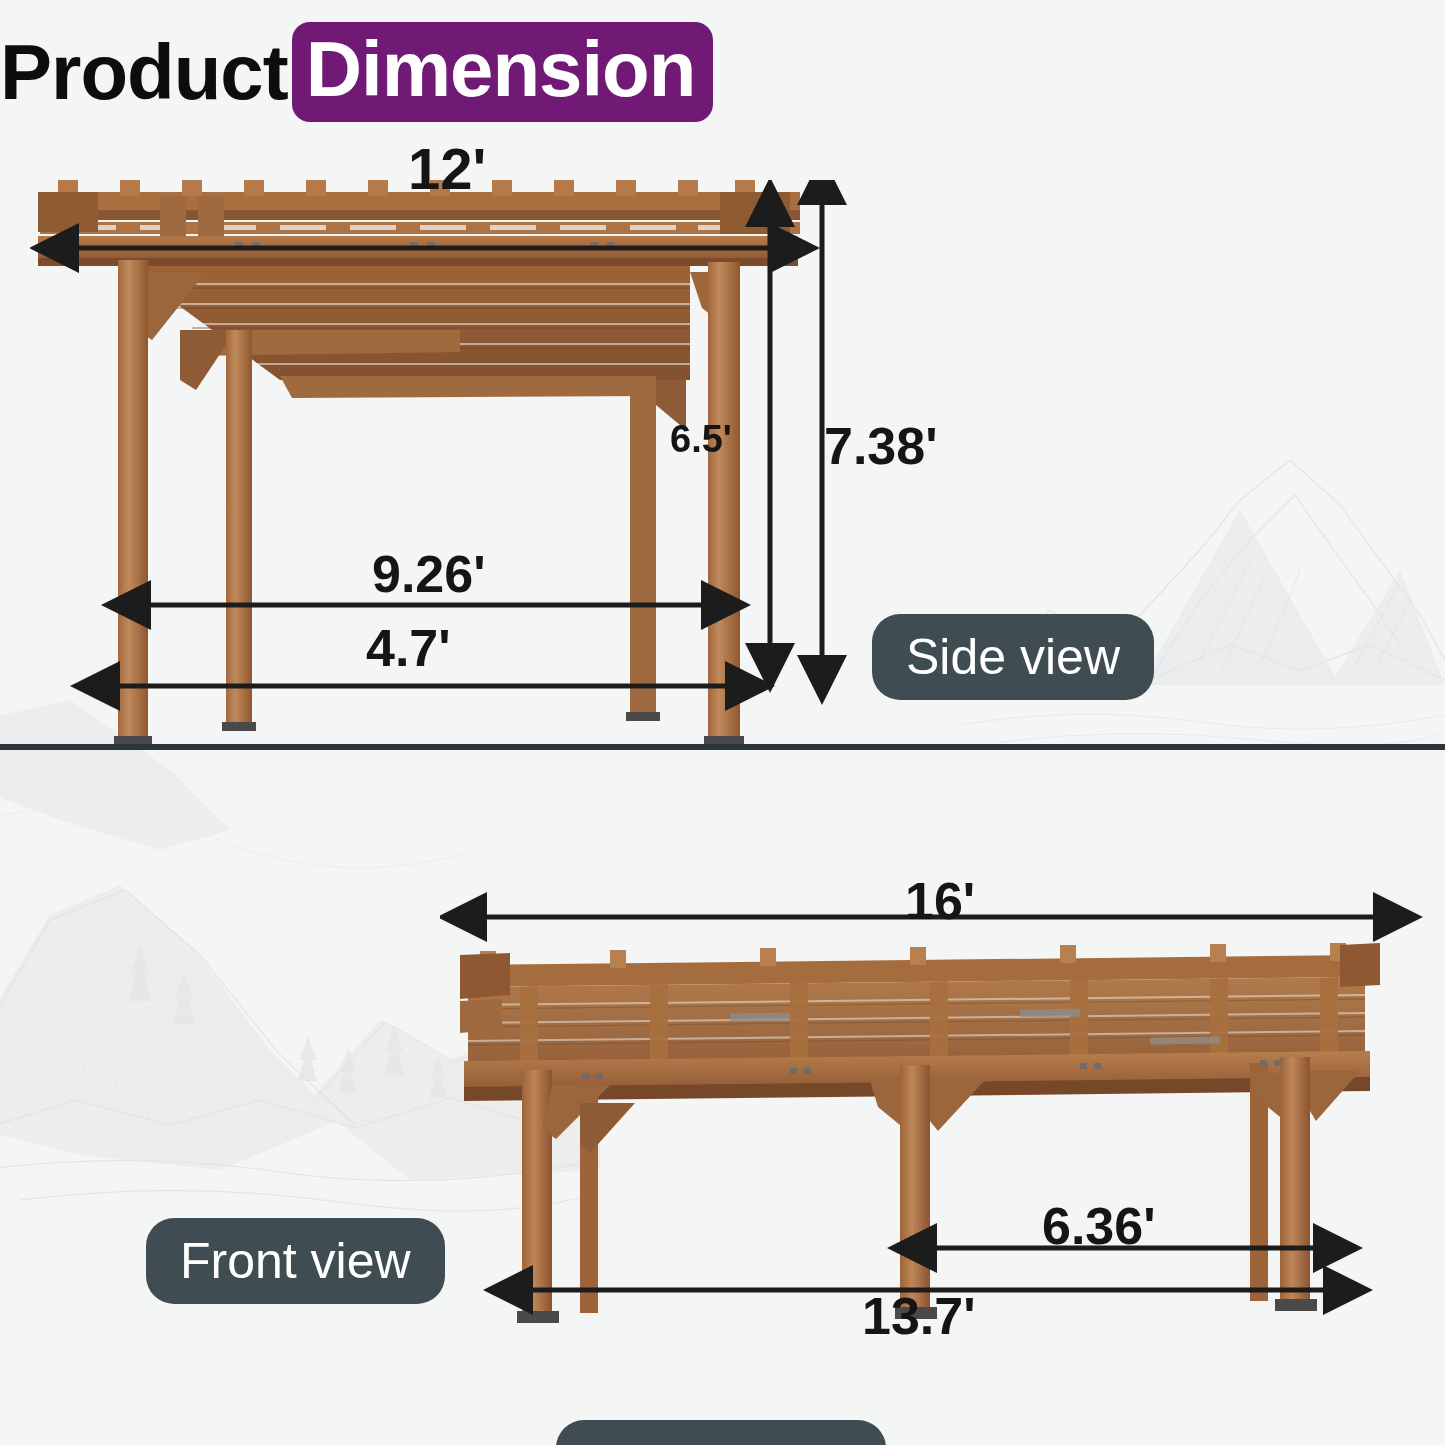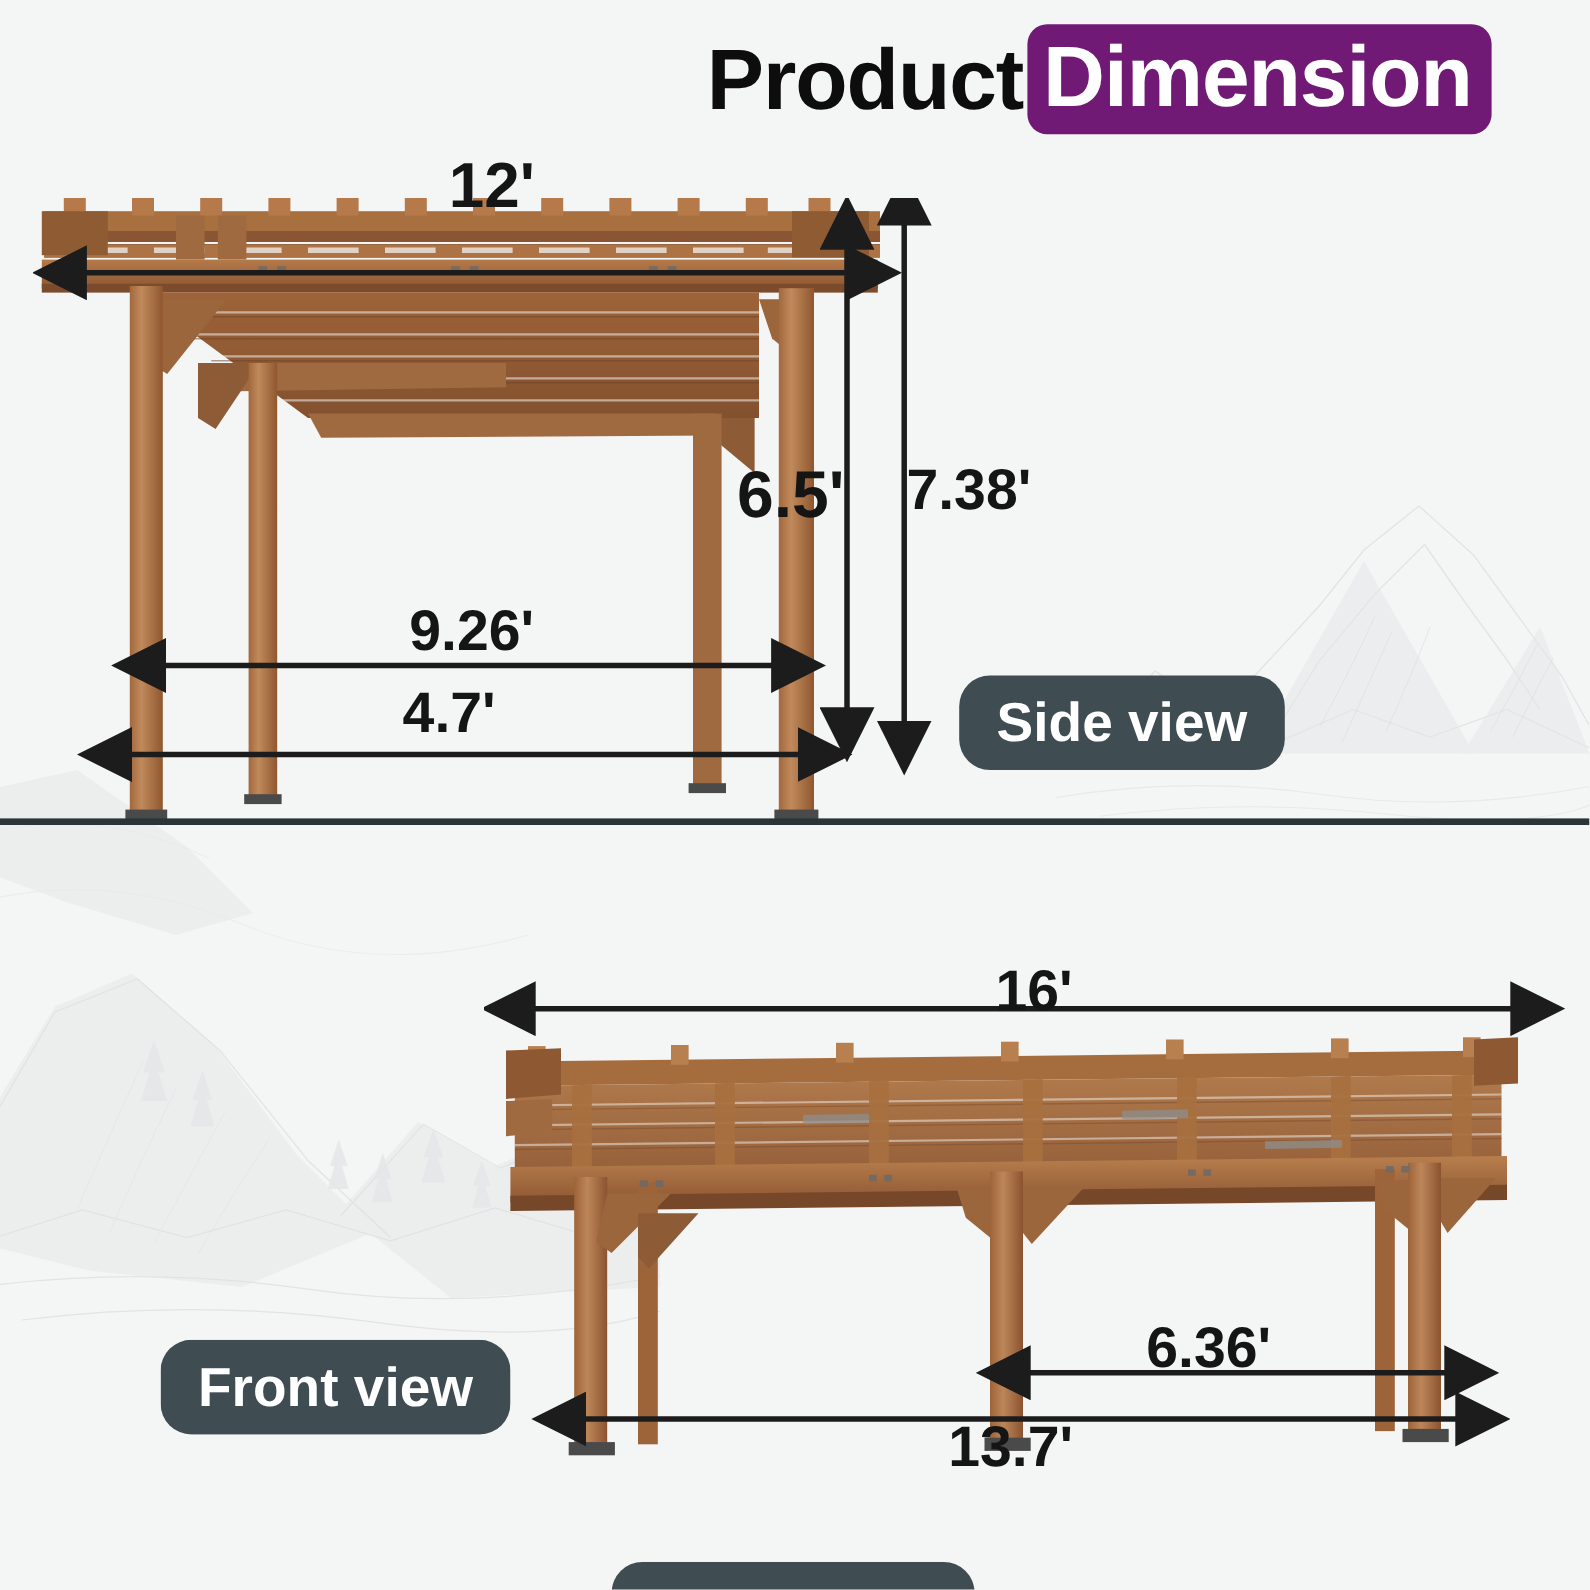--- a/index.html
+++ b/index.html
@@ -12,21 +12,21 @@
   }
   .page{position:absolute;inset:0;width:1445px;height:1445px;}
 
   
   .wm{position:absolute;opacity:.5;pointer-events:none;}
   .wm svg{display:block;}
 
   
   .title-wrap{
     position:absolute;left:0;top:22px;width:1364px;
-    display:flex;justify-content:flex-end;align-items:center;
+    display:flex;align-items:center;
     padding-right:8px;box-sizing:border-box;
   }
   .title-black{
     font-size:78px;font-weight:bold;color:#0d0d0d;
     letter-spacing:-1px;line-height:1;
   }
   .title-badge{
     background:#701a75;color:#ffffff;
     font-size:78px;font-weight:bold;line-height:1;
     border-radius:18px;
@@ -37,21 +37,21 @@
 
   
   .divider{
     position:absolute;left:0;top:744px;width:1445px;height:6px;
     background:#2b3539;
   }
 
   
   .view-badge{
     position:absolute;background:#3f4c52;color:#fff;
-    font-size:50px;font-weight:bold;
+    font-size:50px;font-weight:normal;
     border-radius:28px;padding:18px 34px;
     line-height:1;white-space:nowrap;
   }
   #side-view-badge{left:872px;top:614px;}
   #front-view-badge{left:146px;top:1186px;margin-top:32px;}
   .bottom-badge{
     position:absolute;left:556px;top:1420px;
     width:330px;height:60px;background:#3f4c52;
     border-radius:28px 28px 0 0;
   }
@@ -274,21 +274,21 @@
       <line x1="85" y1="506" x2="700" y2="506" marker-start="url(#arrL)" marker-end="url(#arrR)"></line>
     </g>
 
     <g stroke="#1c1c1c" stroke-width="5" fill="none">
       <line x1="740" y1="42" x2="740" y2="468" marker-start="url(#arrL)" marker-end="url(#arrR)"></line>
       <line x1="792" y1="20" x2="792" y2="480" marker-start="url(#arrL)" marker-end="url(#arrR)"></line>
     </g>
   </svg>
 
   <div class="dim" style="left:408px;top:140px;font-size:58px;">12'</div>
-  <div class="dim" style="left:670px;top:420px;font-size:60px;">6.5'</div>
+  <div class="dim" style="left:670px;top:420px;font-size:38px;">6.5'</div>
   <div class="dim" style="left:824px;top:420px;font-size:52px;">7.38'</div>
   <div class="dim" style="left:372px;top:548px;font-size:52px;">9.26'</div>
   <div class="dim" style="left:366px;top:622px;font-size:52px;">4.7'</div>
 
   <svg class="art" width="920" height="420" viewBox="0 0 920 420" style="left:460px;top:925px;">
     <defs>
       <linearGradient id="fpostG" x1="0" y1="0" x2="1" y2="0">
         <stop offset="0%" stop-color="#9d6439"></stop>
         <stop offset="40%" stop-color="#bd8658"></stop>
         <stop offset="100%" stop-color="#8b5430"></stop>

